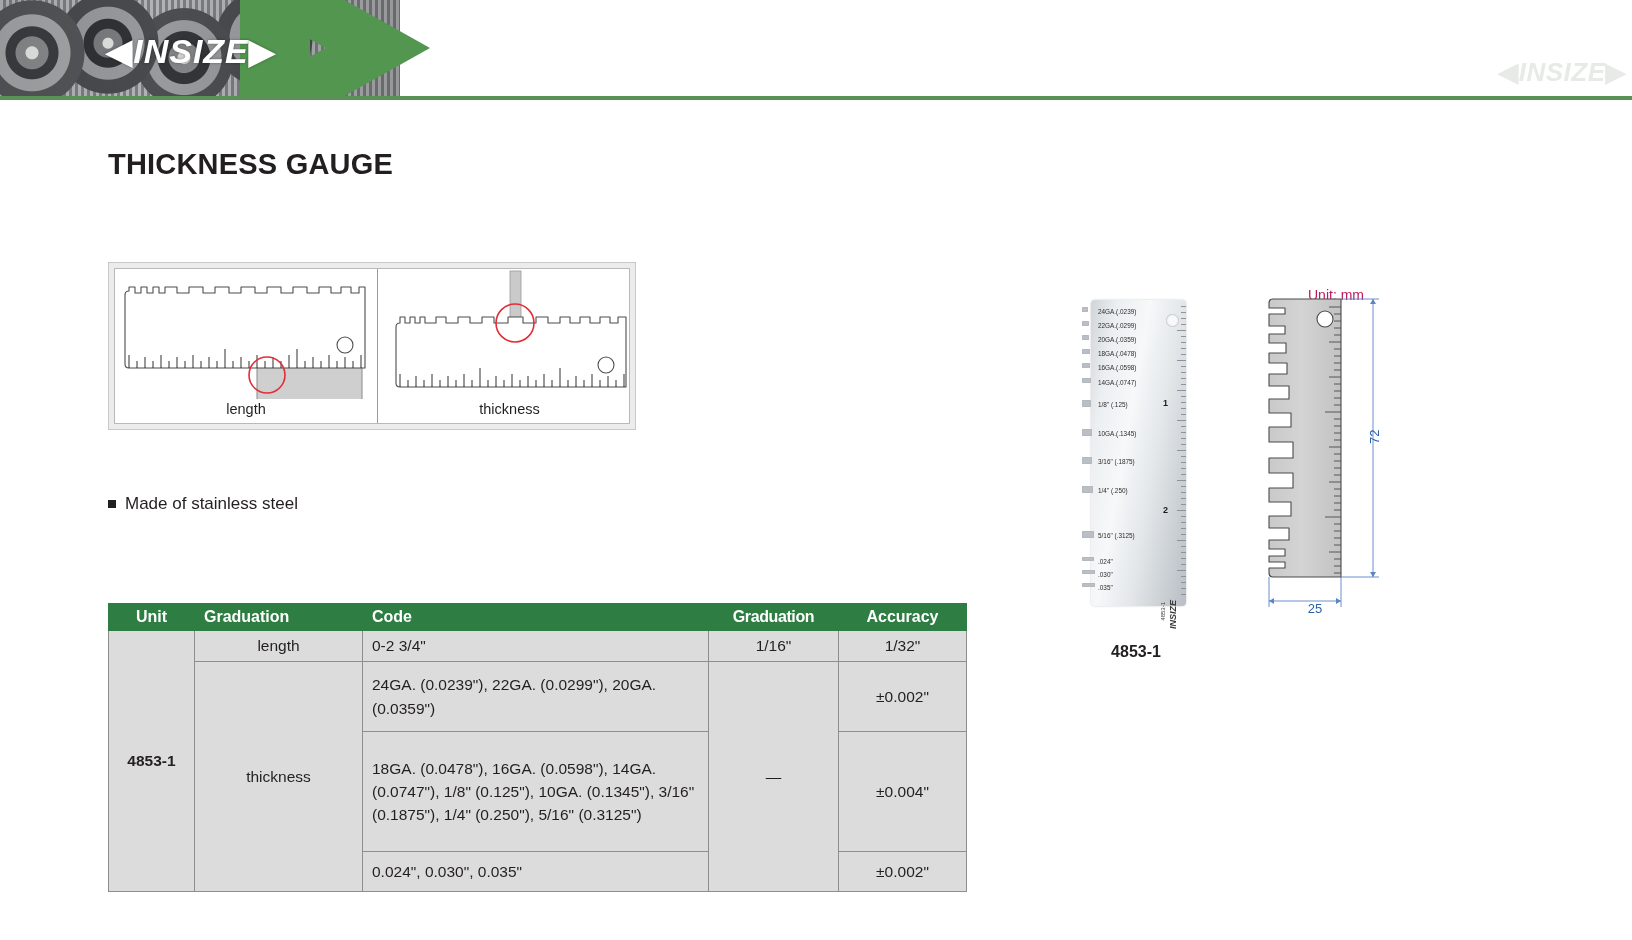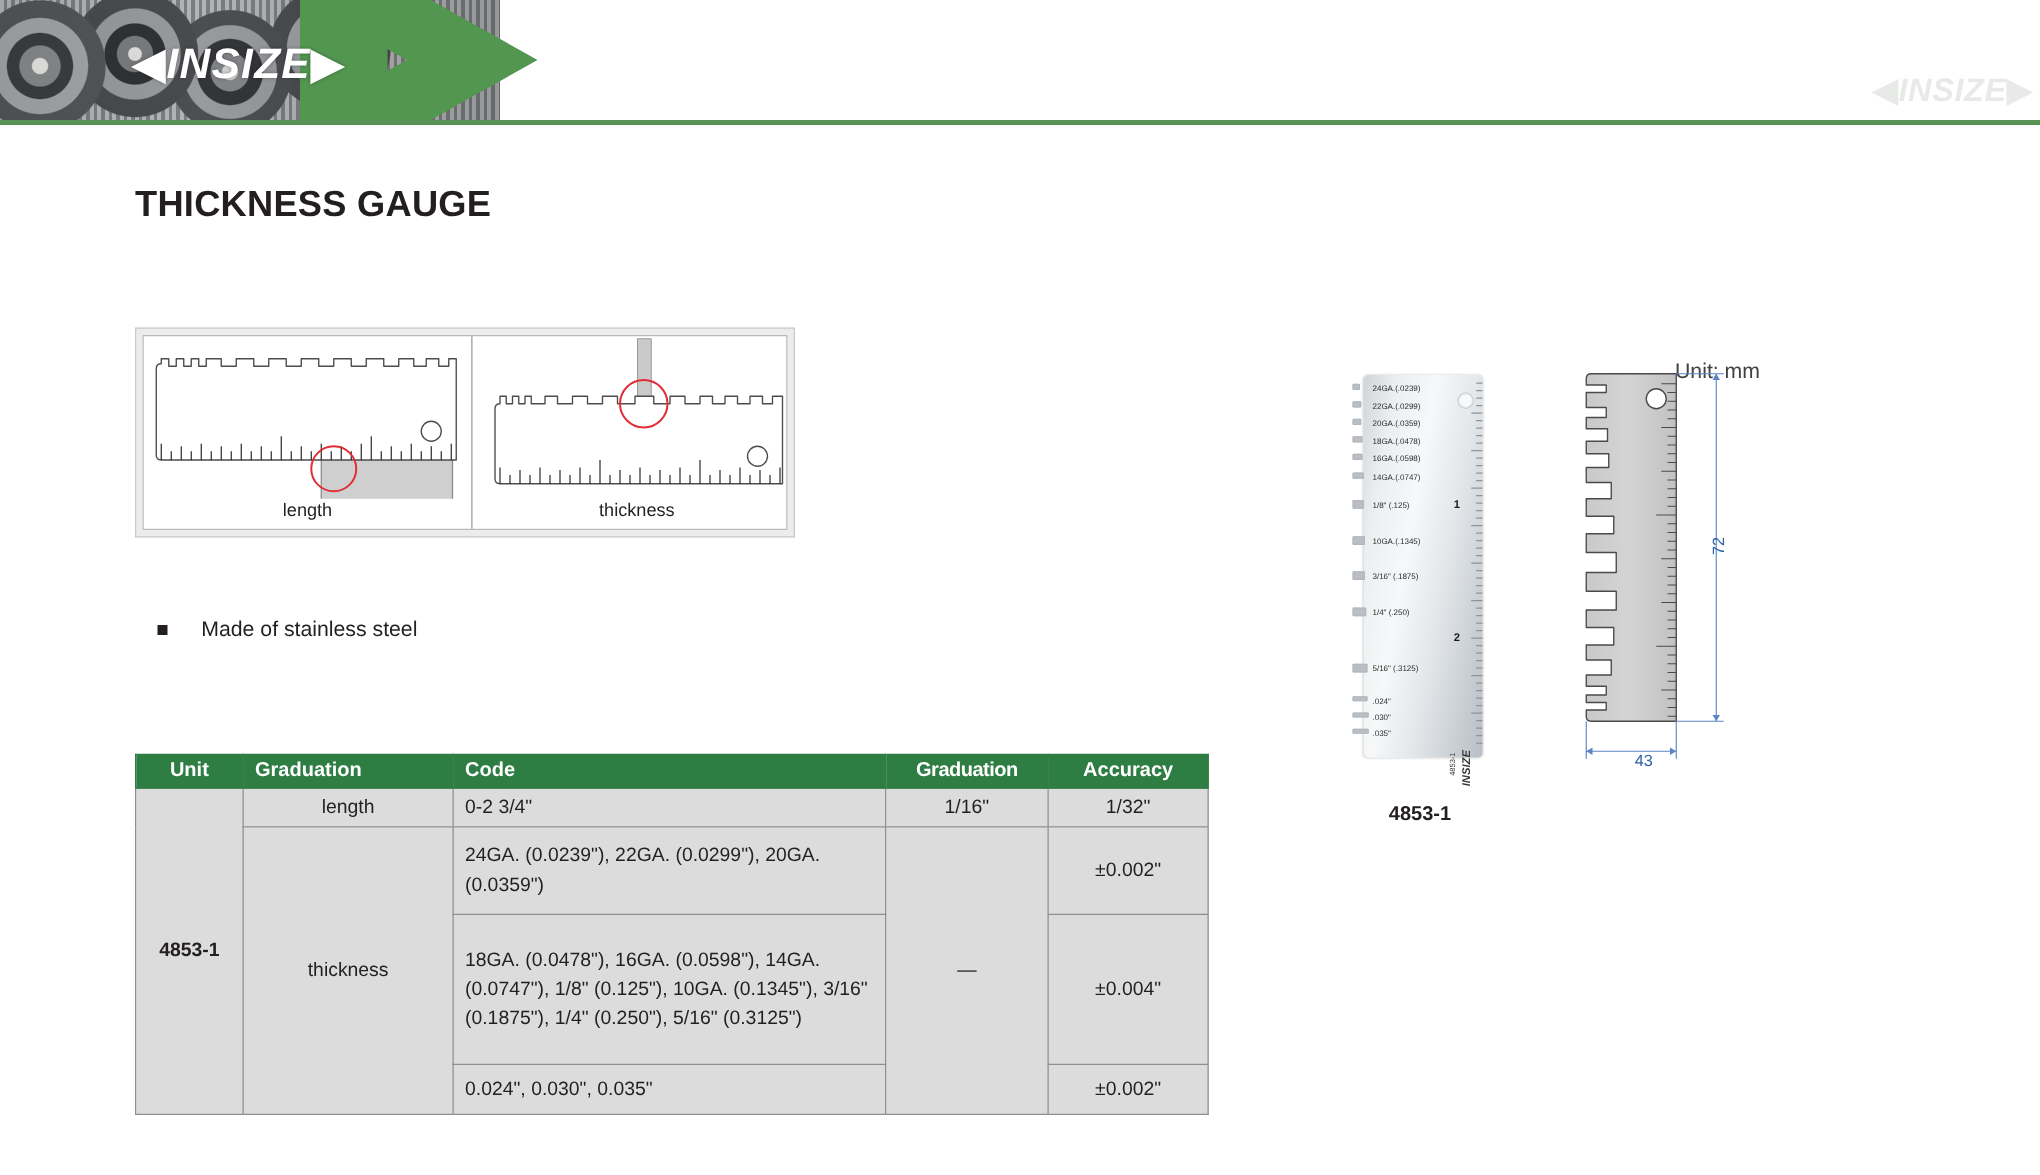--- a/index.html
+++ b/index.html
@@ -67,21 +67,21 @@
   #panel-length { left:0; width:262px; }
   #panel-thickness { left:263px; width:263px; }
   .panel-label {
     position:absolute; bottom:6px; left:0; width:100%; text-align:center;
     font-size:14.5px; color:#231f20;
   }
   .gauge-svg { position:absolute; }
   .red-circle { fill:none; stroke:#e12d36; stroke-width:1.6; }
 
   
-  #bullet-row { position:absolute; left:108px; top:494px; display:flex; align-items:center; gap:27px;margin-left:18px; }
+  #bullet-row { position:absolute; left:108px; top:494px; display:flex; align-items:center; gap:9px; }
   #bullet-mark { width:8px; height:8px; background:#231f20; display:inline-block; }
   #bullet-text { font-size:17px; color:#231f20; }
 
   
   #spec-table {
     position:absolute; left:108px; top:603px; width:858px;
     border-collapse:collapse; table-layout:fixed;
     font-size:15.5px; color:#231f20;
   }
   #spec-table th {
@@ -138,22 +138,22 @@
     transform:rotate(-90deg); transform-origin:right bottom; white-space:nowrap;
   }
   #product-caption {
     position:absolute; left:1036px; top:643px; width:200px; text-align:center;
     font-size:16px; font-weight:bold; color:#231f20;
   }
 
   
   #tech-drawing { position:absolute; left:1245px; top:285px; width:170px; height:340px; }
   #unit-label {
-    position:absolute; left:1340px; top:287px;
-    font-size:17px; color:#404040;
+    position:absolute; left:1308px; top:287px;
+    font-size:14px; color:#be185d;
   }
   #dim-h-label {
     position:absolute; left:1367px; top:444px; font-size:13px; color:#2b5fa8;
     transform:rotate(-90deg); transform-origin:left top;
   }
   #dim-w-label {
     position:absolute; left:1290px; top:601px; width:50px; text-align:center;
     font-size:13px; color:#2b5fa8;
   }
 </style>
@@ -464,13 +464,13 @@
       <path d="M125 287 L128 292 L131 287" fill="#5b85c4" stroke="none"></path>
       <line x1="24" y1="292" x2="24" y2="322"></line>
       <line x1="96" y1="292" x2="96" y2="322"></line>
       <line x1="24" y1="316" x2="96" y2="316"></line>
       <path d="M29 313 L24 316 L29 319" fill="#5b85c4" stroke="none"></path>
       <path d="M91 313 L96 316 L91 319" fill="#5b85c4" stroke="none"></path>
     </g>
   </svg>
 </div>
 <div id="dim-h-label">72</div>
-<div id="dim-w-label">43</div>
+<div id="dim-w-label">25</div>
 
 </body></html>

